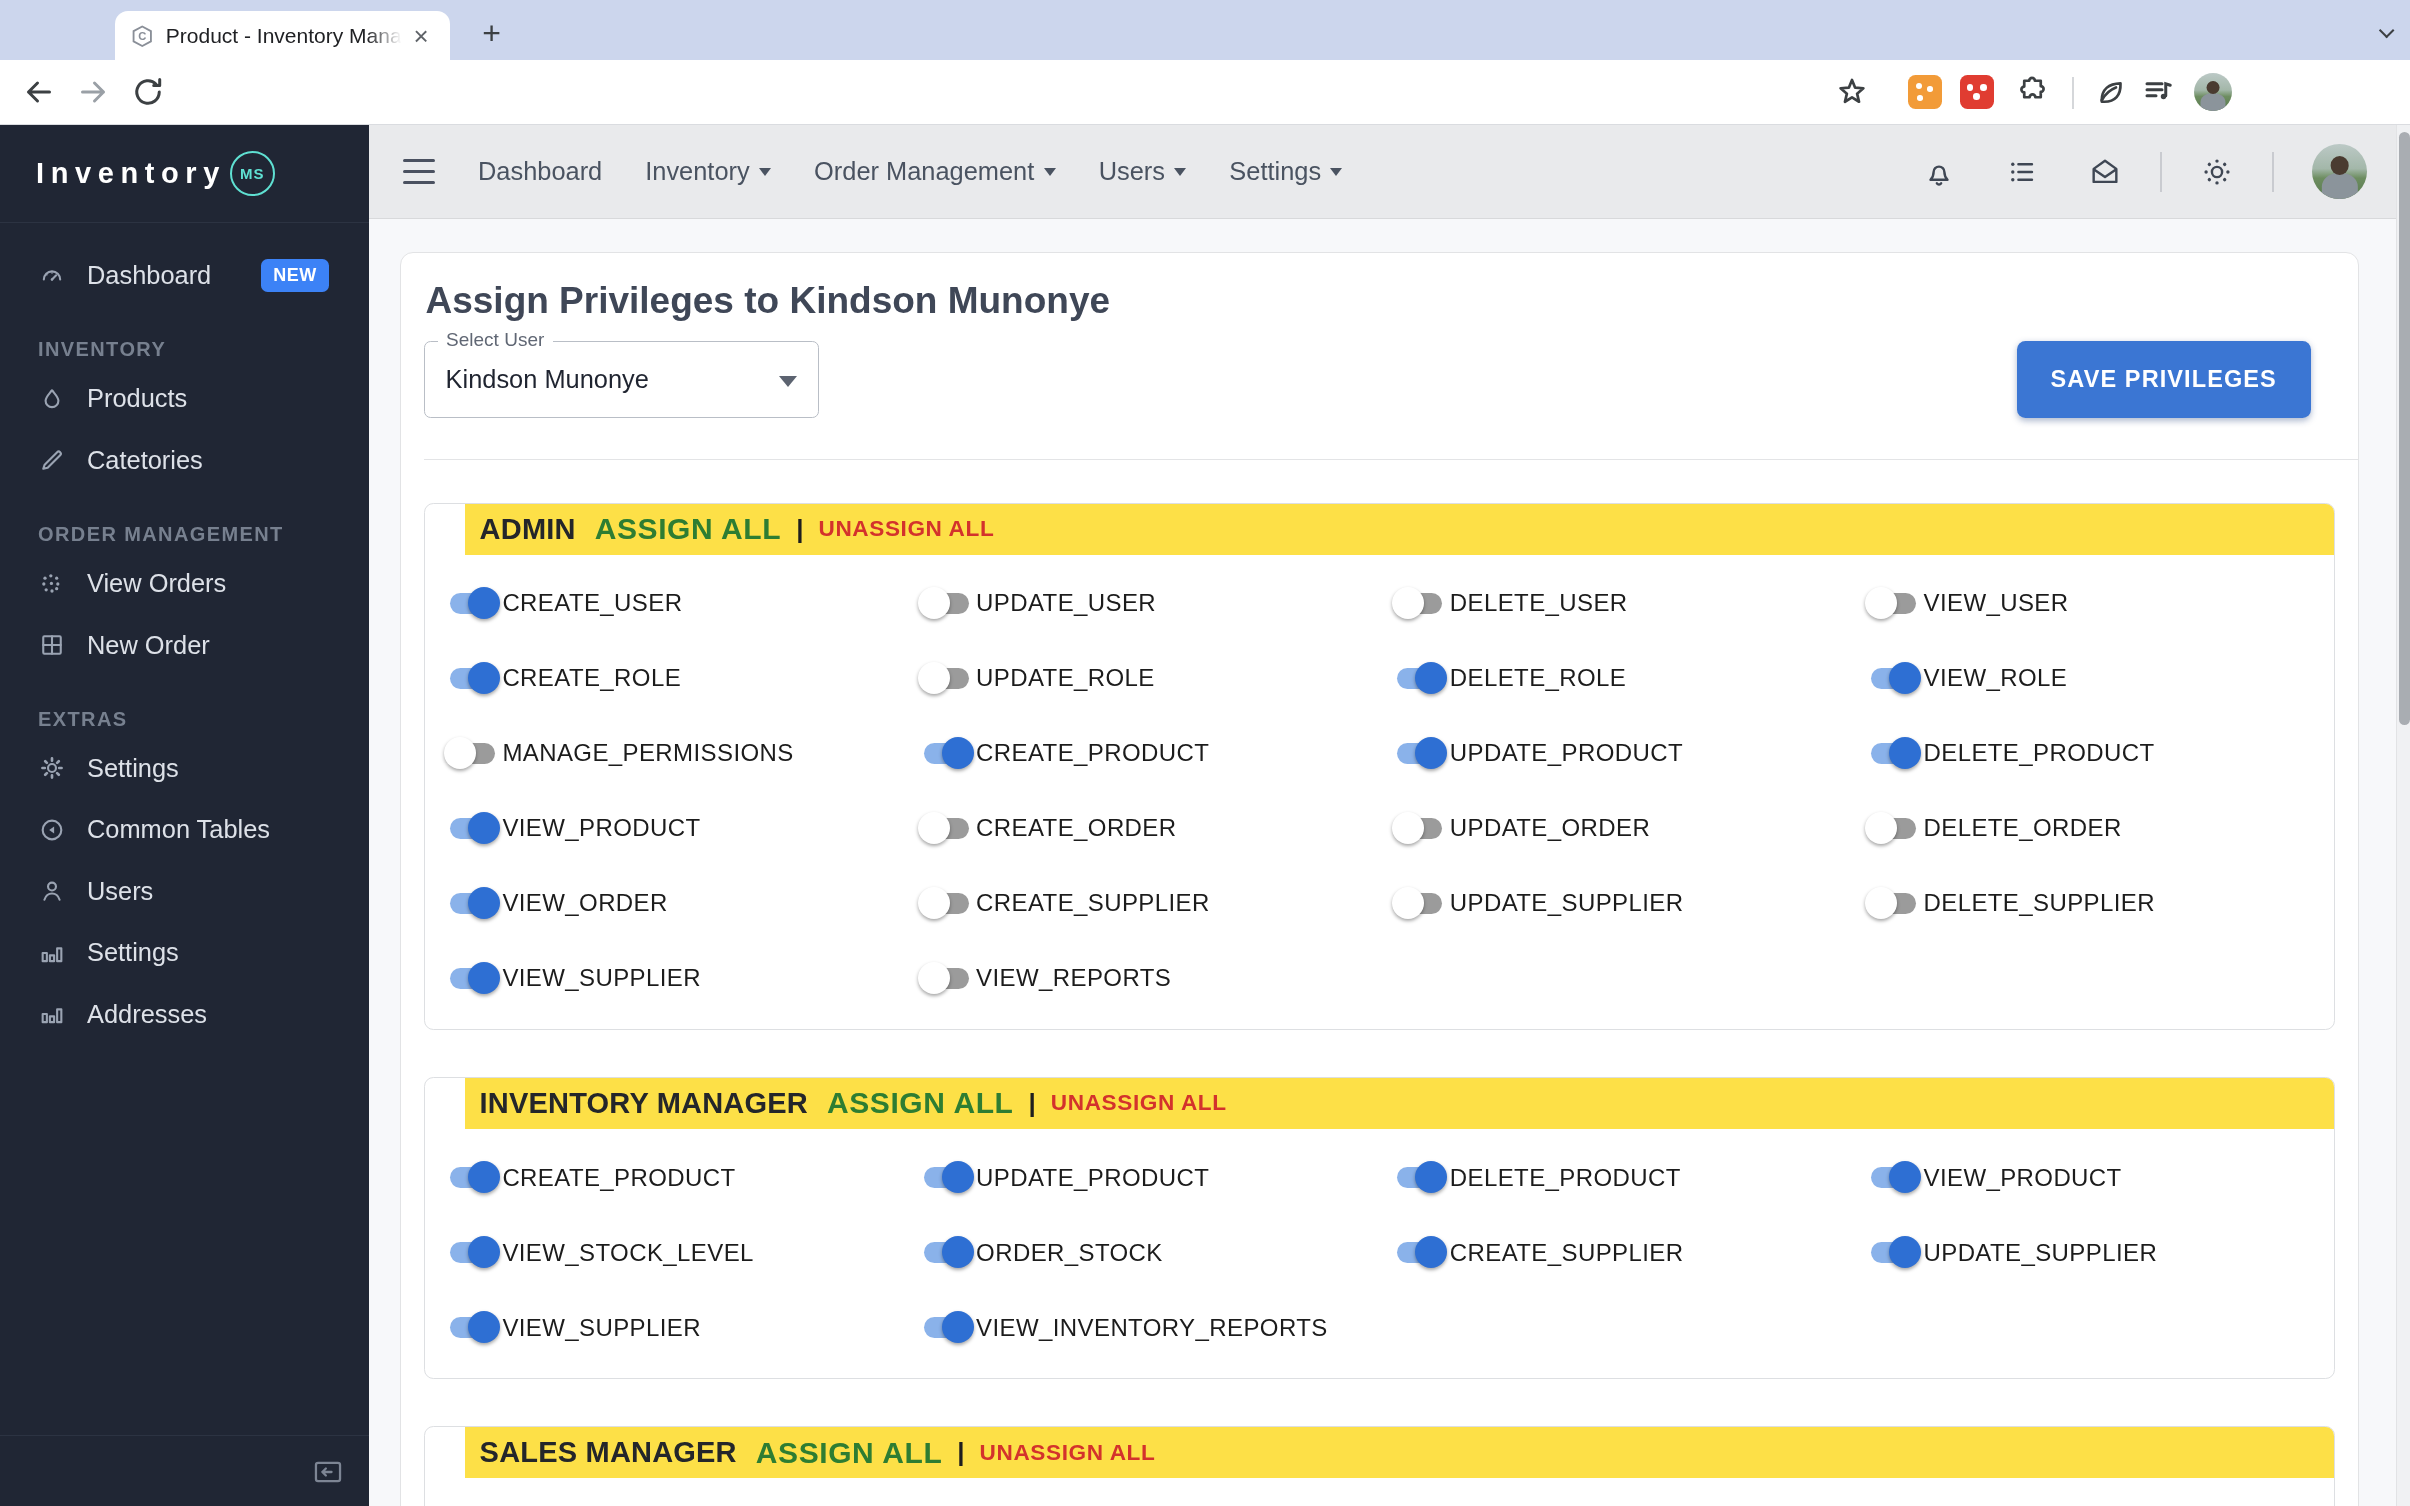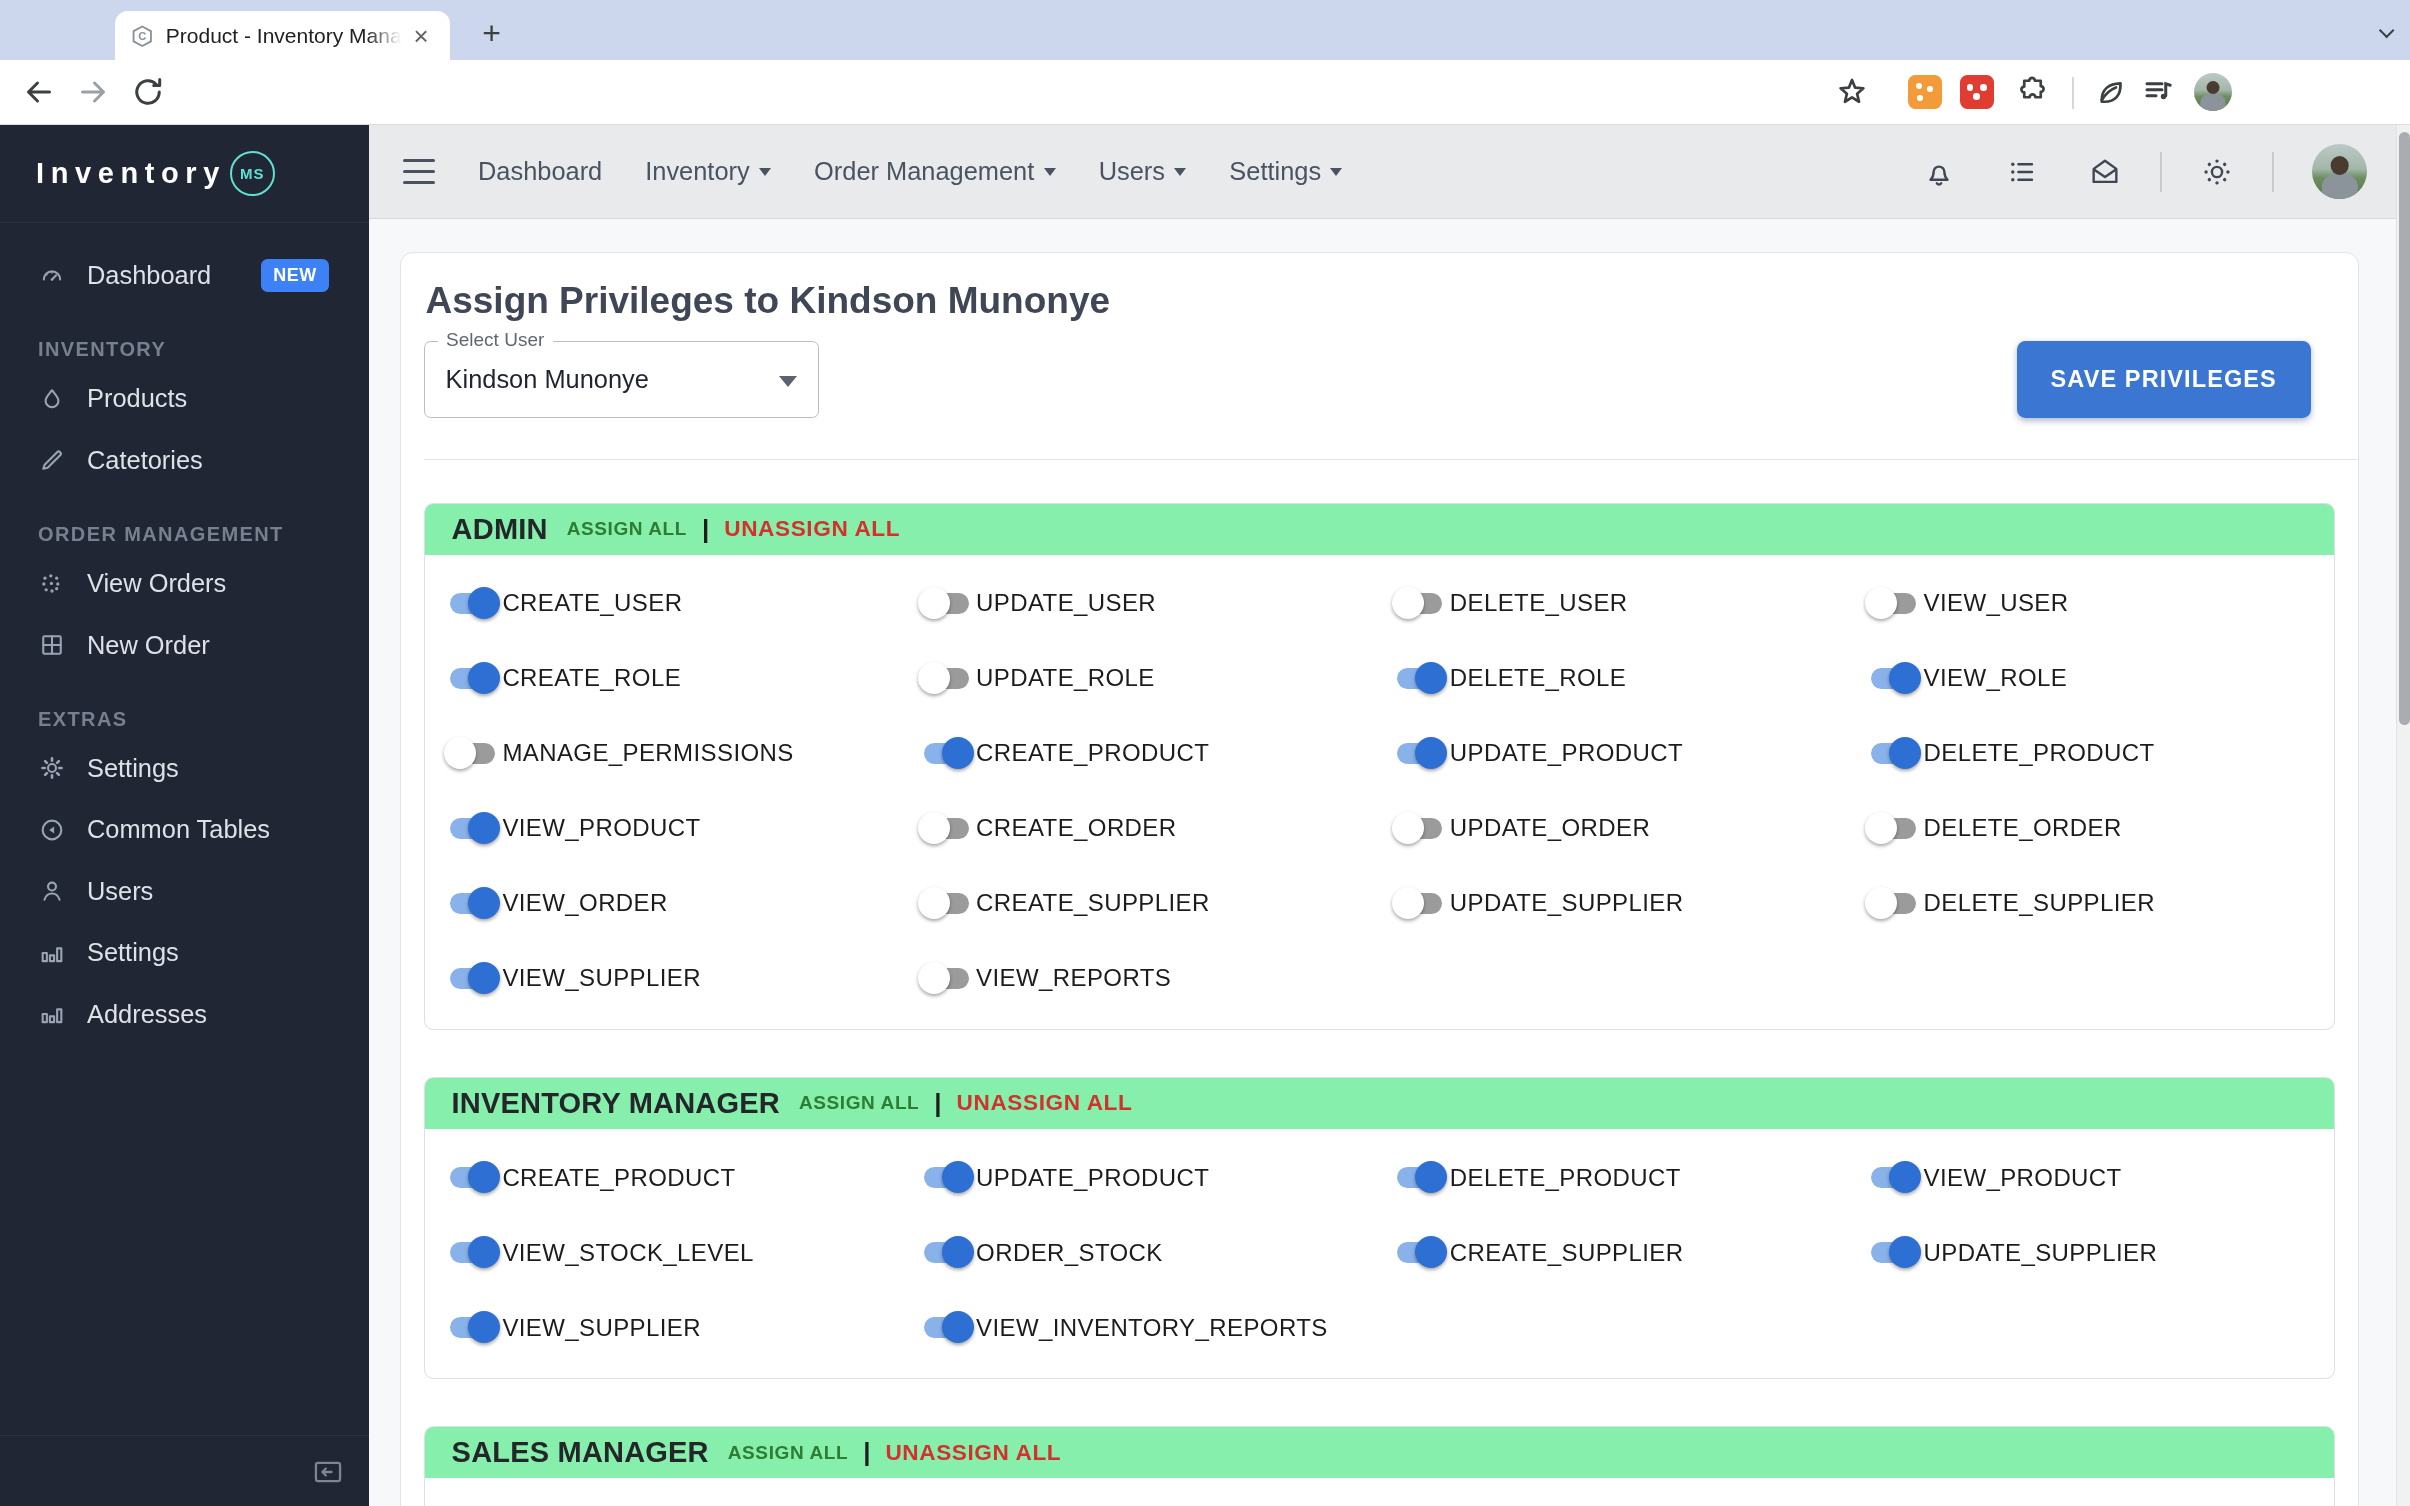--- a/index.html
+++ b/index.html
@@ -69,23 +69,23 @@
   .page-title{font-size:37px;font-weight:600;color:#3f4757;margin:5.6px 0 19px 1.9px;}
   .select-row{position:relative;height:90px;}
   .select-box{position:relative;width:395px;height:77px;border:0.9px solid #b9bec6;border-radius:6.6px;display:flex;align-items:center;cursor:default;}
   .select-label{position:absolute;top:-12.2px;left:13px;background:#fff;padding:0 8.5px;font-size:19px;color:#606774;}
   .select-value{padding-left:21px;font-size:25.4px;color:#1f2430;}
   .select-caret{position:absolute;right:21px;top:34px;width:0;height:0;border-left:9.4px solid transparent;border-right:9.4px solid transparent;border-top:11.3px solid #5c6370;}
   .save-btn{position:absolute;right:24.5px;top:0;height:77px;padding:0 34px;background:#3b76d3;border:none;border-radius:8.5px;color:#fff;font-size:23.5px;font-weight:600;letter-spacing:1.1px;box-shadow:0 2.8px 6.6px rgba(30,60,120,.35);cursor:default;}
   .hr{border:none;border-top:0.9px solid #e3e4e6;margin:28px -22.6px 0 0;}
   .roles{padding:43px 0 0 0;}
   .role-card{border:0.9px solid #dddfe2;border-radius:9.4px;margin-bottom:47px;overflow:hidden;background:#fff;}
-  .role-head{height:51px;background:#86efac;display:flex;align-items:center;padding-left:27px;}
+  .role-head{height:51px;background:#fde047;display:flex;align-items:center;padding-left:15px;margin-left:40px;}
   .role-name{font-size:29px;font-weight:800;color:#24262a;letter-spacing:0.2px;}
-  .assign-all{margin-left:19px;font-size:19px;font-weight:700;color:#2e7d32;letter-spacing:0.6px;cursor:default;}
+  .assign-all{margin-left:19px;font-size:30px;font-weight:700;color:#2e7d32;letter-spacing:0.6px;cursor:default;}
   .role-sep{margin:0 15px;font-size:26px;font-weight:700;color:#1e1e1e;}
   .unassign-all{font-size:22.6px;font-weight:700;color:#d3322c;letter-spacing:0.6px;cursor:default;}
   .priv-grid{display:grid;grid-template-columns:repeat(4,1fr);padding:11.3px 7.5px 13px 7.5px;}
   .priv{height:75px;display:flex;align-items:center;padding-left:11.3px;}
   .priv .plabel{margin-left:1px;font-size:24px;color:#1c1c1c;letter-spacing:0.4px;white-space:nowrap;}
   .sw{position:relative;width:58px;height:38px;flex:none;cursor:default;}
   .sw .track{position:absolute;left:6.6px;top:8.5px;width:45px;height:21px;border-radius:10.4px;}
   .sw .thumb{position:absolute;top:2.8px;width:32px;height:32px;border-radius:50%;box-shadow:0 1.9px 3.8px rgba(0,0,0,.35);}
   .sw.on .track{background:#8ab2ea;}
   .sw.on .thumb{left:24.5px;background:#2e6fd3;}

